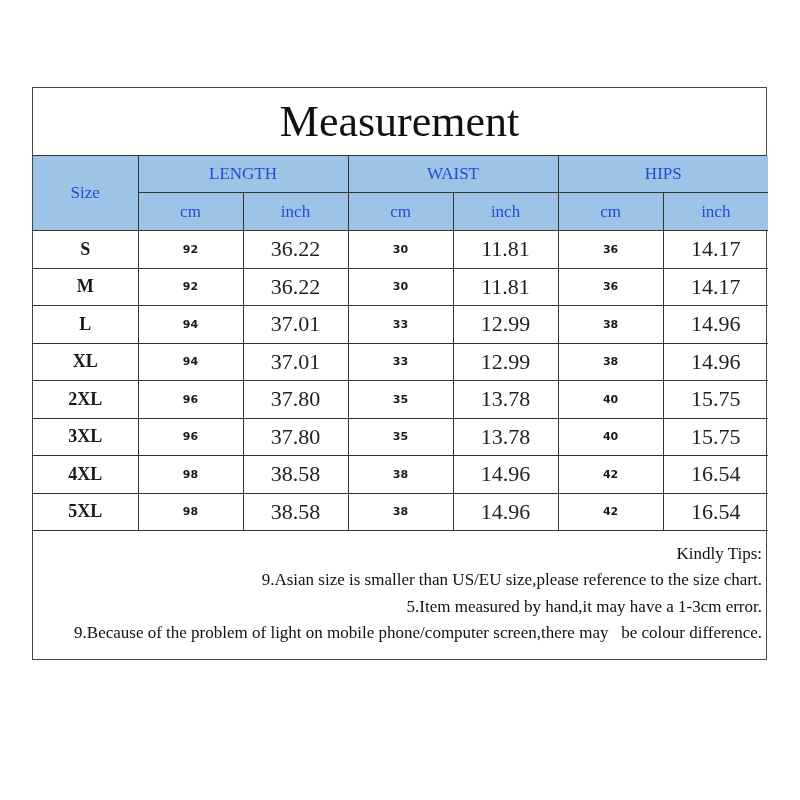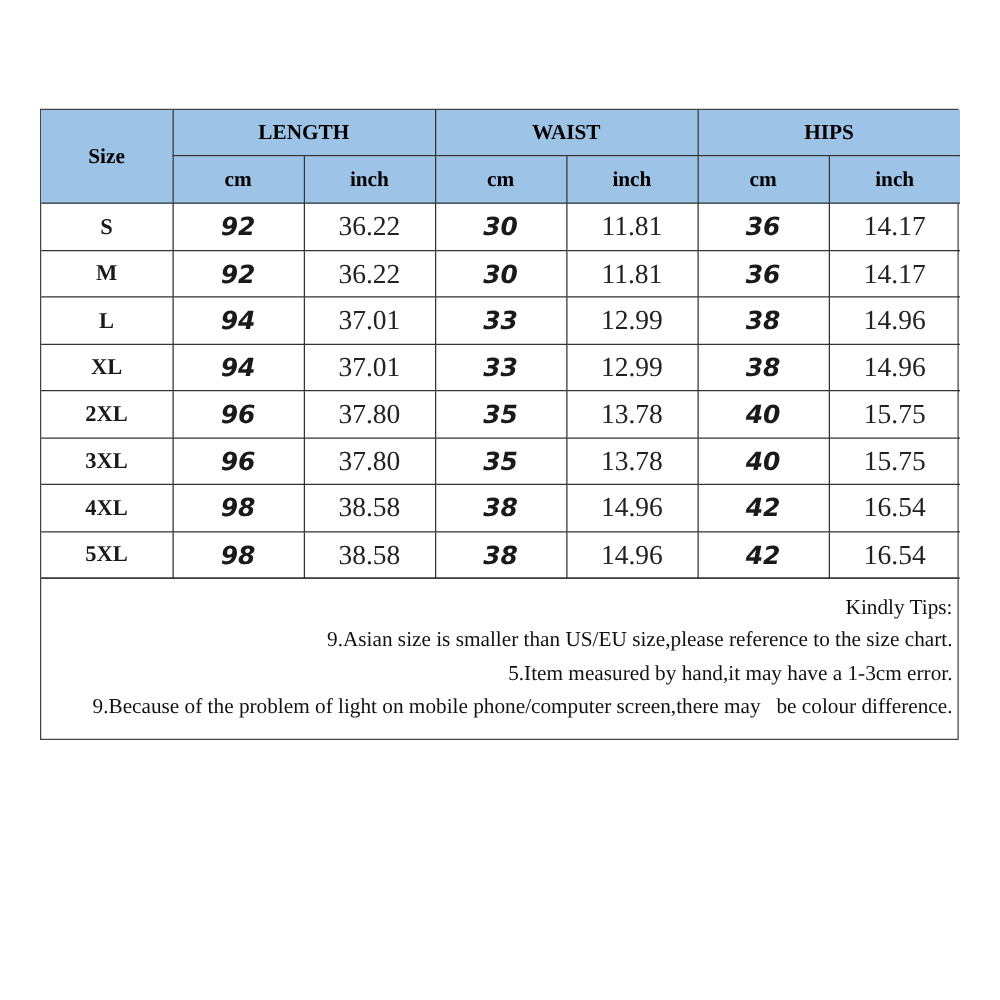--- a/index.html
+++ b/index.html
@@ -1,38 +1,39 @@
 <!DOCTYPE html>
 <html><head>
   <meta charset="utf-8">
   <style>
     html, body { margin:0; padding:0; background:#ffffff; }
     body { width:800px; height:800px; position:relative; font-family:"Liberation Serif", serif; color:#1a1a1a; }
     .sheet { position:absolute; left:32px; top:87px; width:735px; border:1.5px solid #444; box-sizing:border-box; background:#fff; }
     .title { height:67px; display:flex; align-items:center; justify-content:center; font-size:44px; font-family:"Liberation Serif", serif; color:#111; border-bottom:1.5px solid #333; }
     table { border-collapse:collapse; width:100%; table-layout:fixed; }
     td, th { border:1.5px solid #333; text-align:center; padding:0; height:36px; }
-    thead th { background:#9dc3e6; font-weight:bold; font-family:"Liberation Serif", serif; font-size:17px; color:#000000; }
+    thead th { background:#9dc3e6; font-weight:normal; font-family:"Liberation Serif", serif; font-size:17px; color:#1d4ed8; }
     thead tr:first-child th { height:36px; }
     thead tr:nth-child(2) th { height:37px; }
     tbody td { height:36.5px; font-size:17px; }
     td.size { font-family:"Liberation Serif", serif; font-weight:bold; font-size:18px; }
-    td.cm { font-family:"DejaVu Sans", sans-serif; font-weight:bold; font-size:20px;font-style:italic; }
+    td.cm { font-family:"DejaVu Sans", sans-serif; font-weight:bold; font-size:11px; }
     td.inch { font-family:"Liberation Serif", serif; font-size:22px; color:#222; }
     table { border-left:none; border-right:none; }
     tr td:first-child, tr th:first-child { border-left:none; }
     tr td:last-child, tr th:last-child { border-right:none; }
     thead tr:first-child th { border-top:none; }
     .tips { padding:10px 4px 12px 4px; font-family:"Liberation Serif", serif; font-size:17px; line-height:26.5px; color:#111; border-top:1.5px solid #333; margin-top:-1.5px;text-align:right; }
     .tips div { white-space:pre-wrap; }
   </style>
 </head>
 <body>
 
 <div class="sheet">
+  <div class="title">Measurement</div>
   <table>
     <colgroup>
       <col style="width:105px">
         <col style="width:105px">
         <col style="width:105px">
         <col style="width:105px">
         <col style="width:105px">
         <col style="width:105px">
         <col style="width:105px">
     </colgroup>

